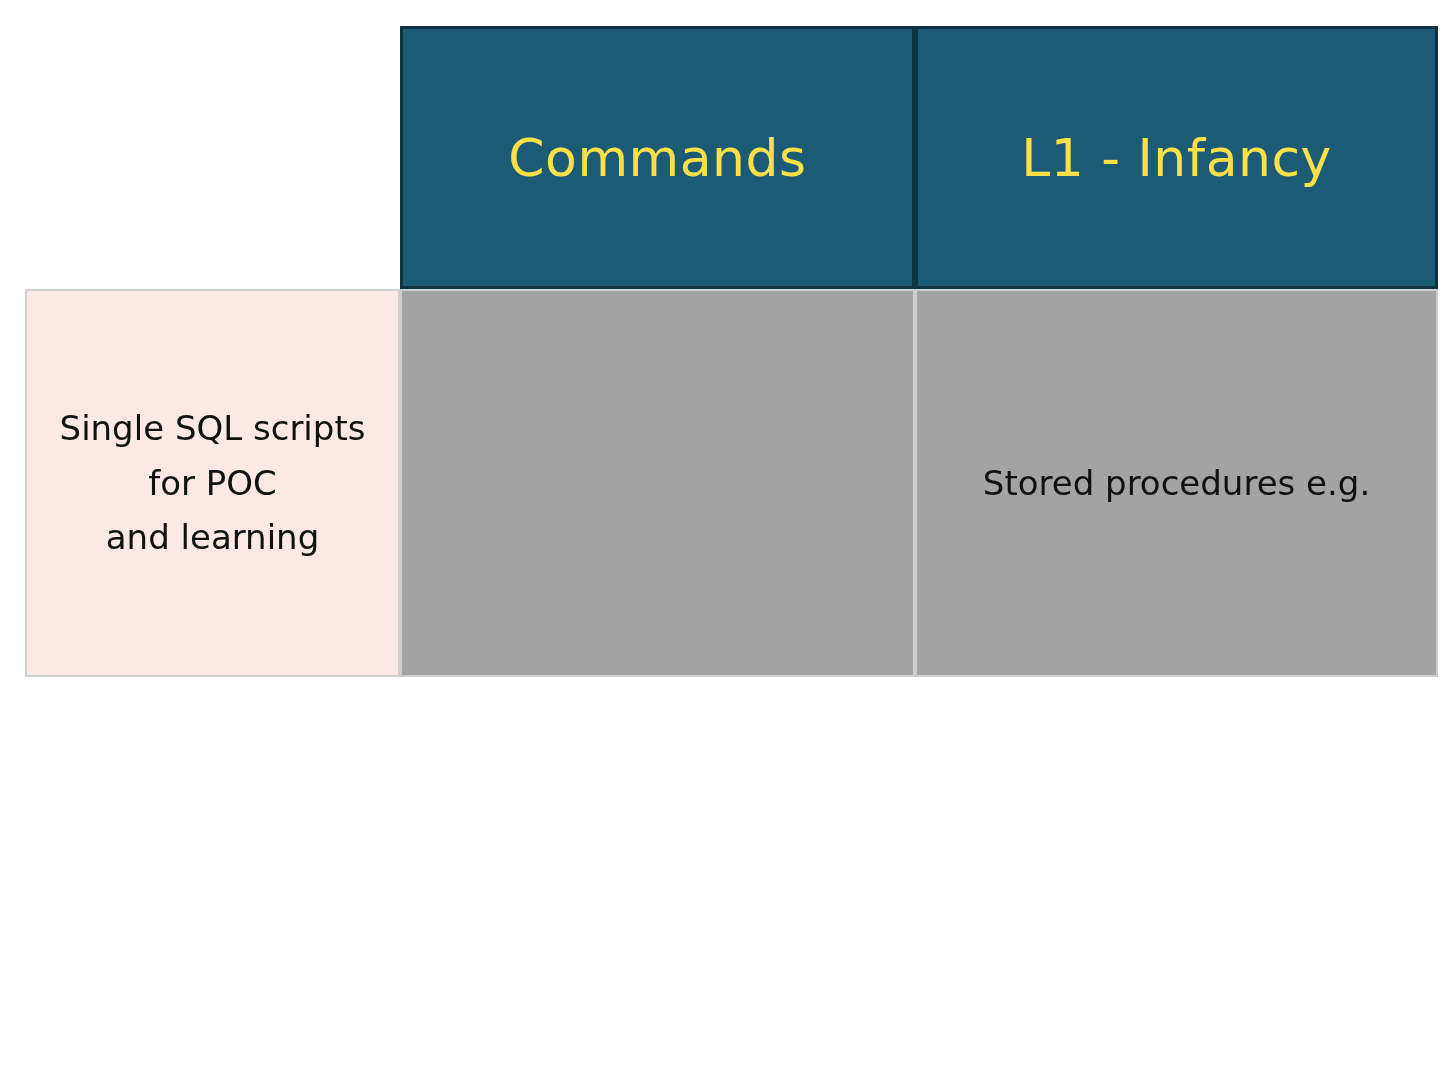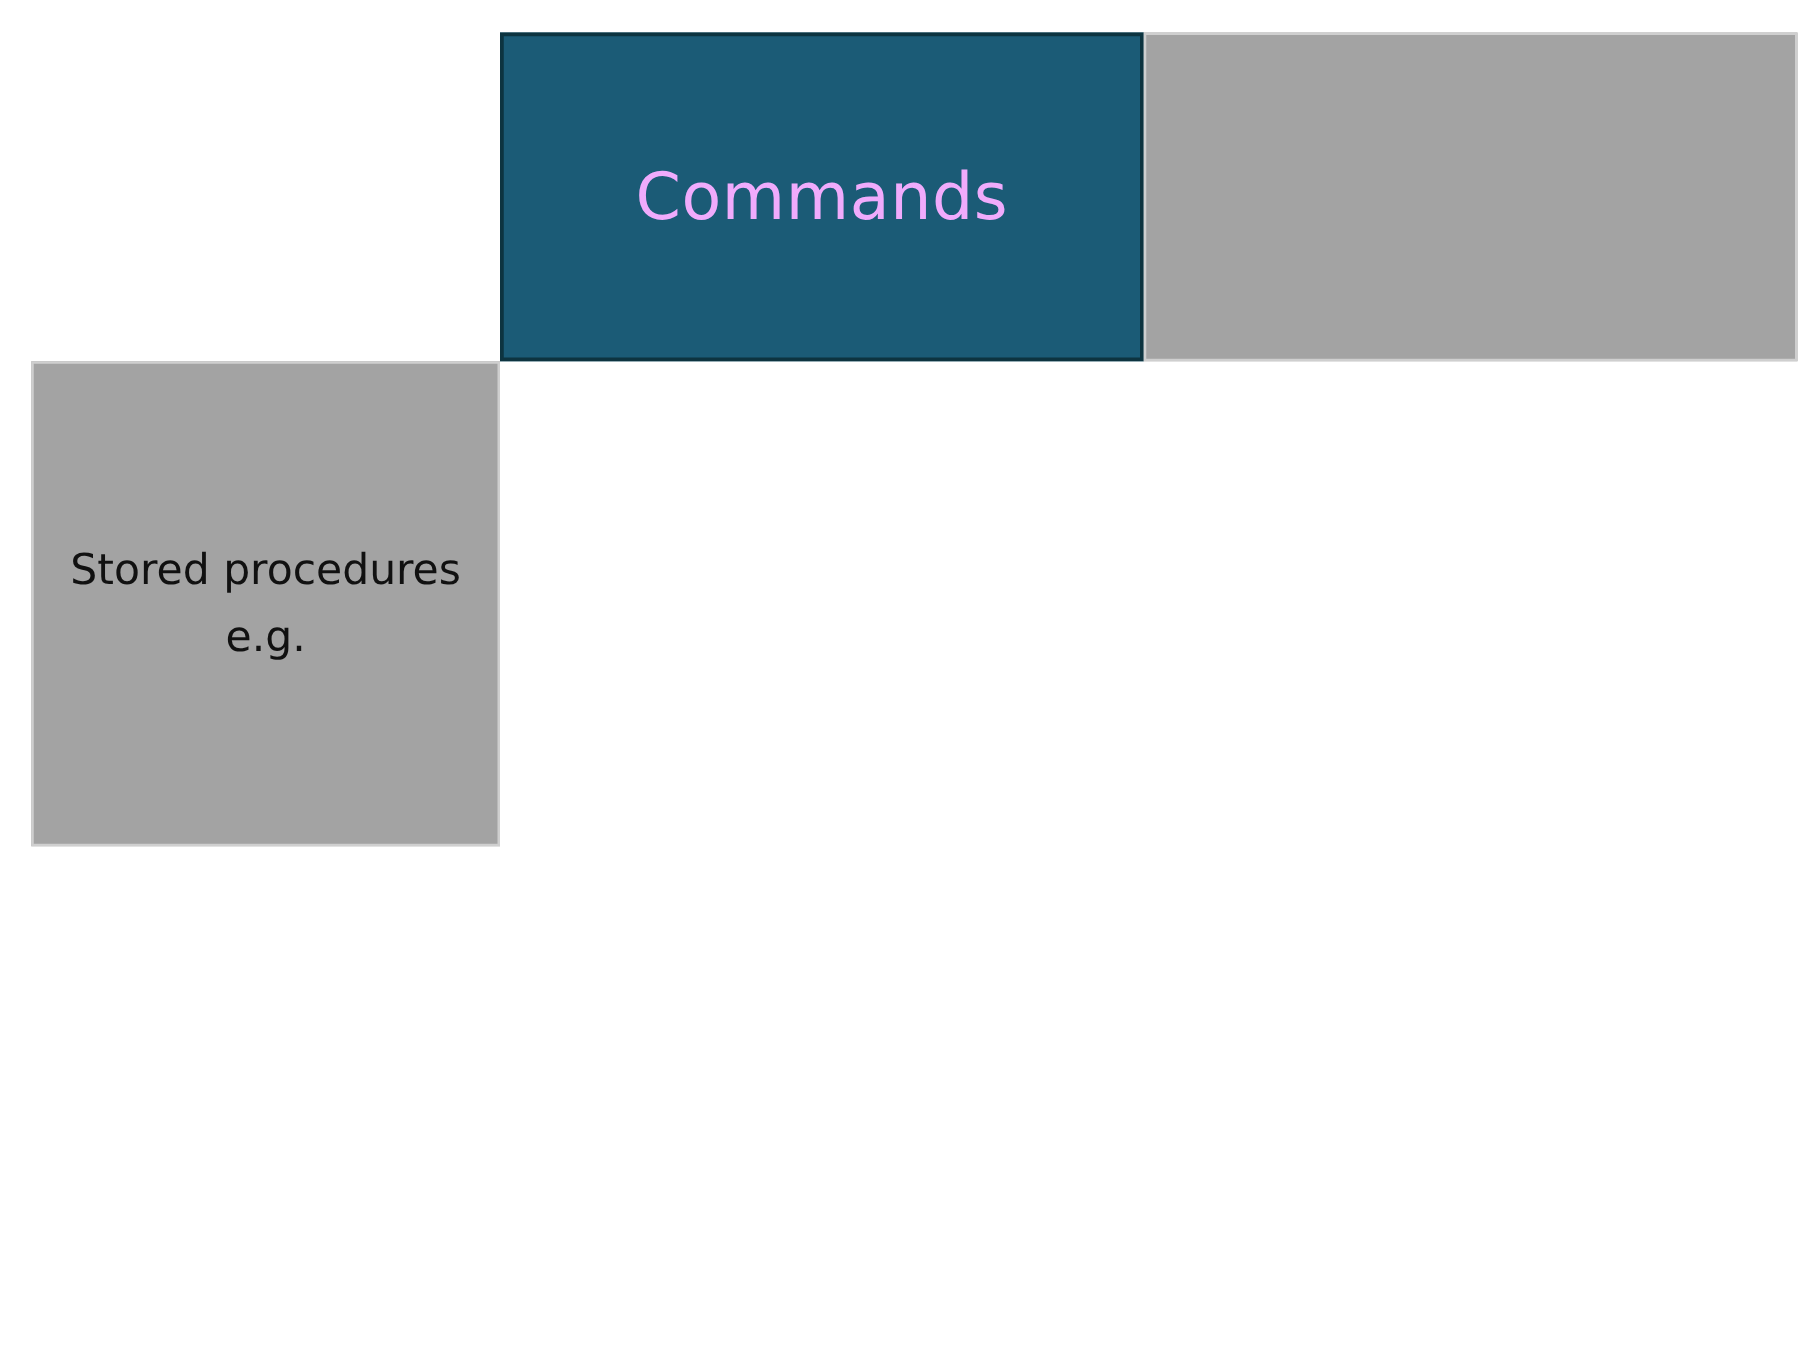--- a/index.html
+++ b/index.html
@@ -30,21 +30,21 @@
     justify-content: center;
     text-align: center;
   }
   .corner {
     background: #ffffff;
     border: none;
   }
   .head {
     background: #1b5b76;
     border: 3px solid #0d3440;
-    color: #f0abfc;
+    color: #fde047;
     font-size: 52px;
     font-weight: 400;
     letter-spacing: 0.5px;
   }
   .data {
     background: #a3a3a3;
     border: 2px solid #cfcfcf;
     color: #111111;
     font-size: 34px;
     line-height: 1.6;
@@ -61,22 +61,29 @@
 <div class="canvas">
   <div class="grid">
 
     <div class="cell corner"></div>
 
     <div class="cell head">
       <span>Commands</span>
     </div>
 
 
+    <div class="cell head">
+      <span>L1 - Infancy</span>
+    </div>
 
 
+    <div class="cell data highlight">
+      <span>Single SQL scripts for POC
+and learning</span>
+    </div>
 
 
     <div class="cell data">
       <span></span>
     </div>
 
     <div class="cell data">
       <span>Stored procedures e.g.</span>
     </div>
 

